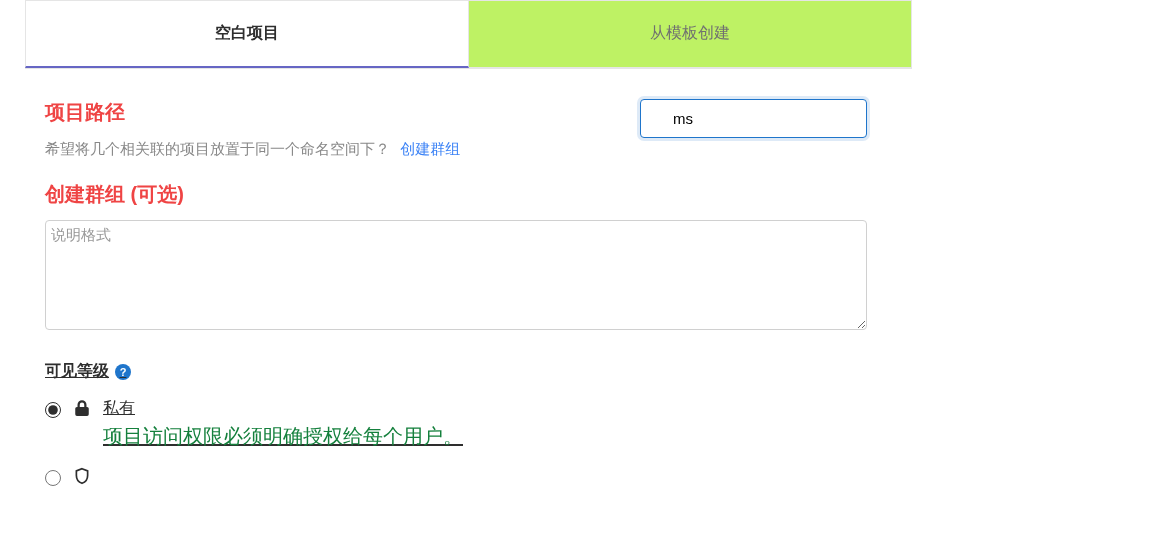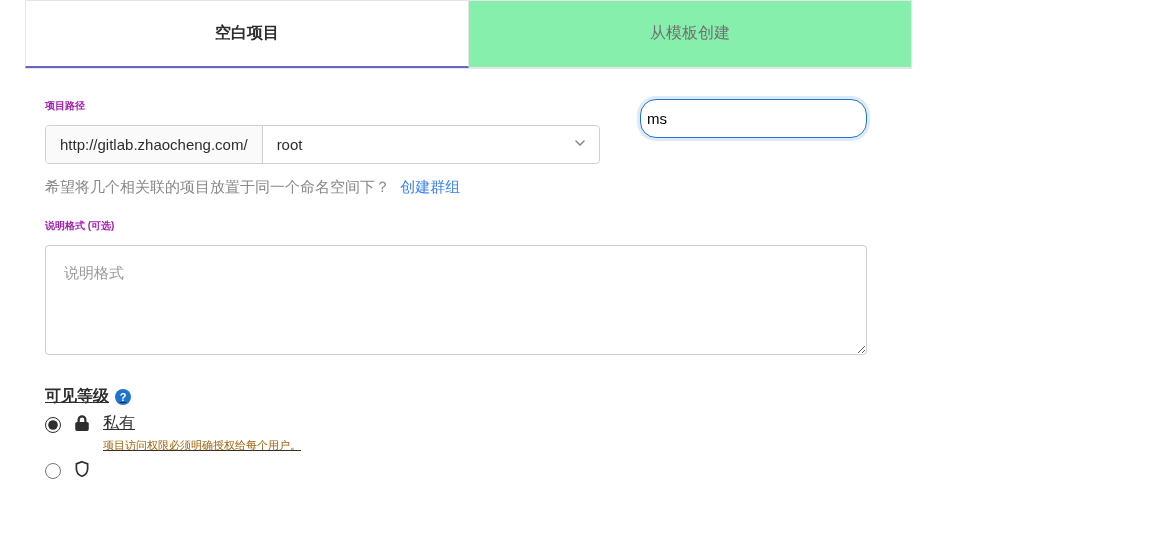--- a/index.html
+++ b/index.html
@@ -17,37 +17,37 @@
     }
     .tab {
       flex: 1;
       text-align: center;
       padding: 22px 0;
       font-size: 16px;
       color: #707070;
       border: 1px solid #e5e5e5;
       border-left: none;
       cursor: pointer;
-      background: #86efac;
+      background: #bef264;
     }
     .tab:first-child { border-left: 1px solid #e5e5e5; }
     .tab.active {
       color: #2e2e2e;
       font-weight: 600;
       border-bottom: 2px solid #6666c4;
       background: #fff;
     }
     .content { padding: 30px 45px 0 45px; }
     .row { display: flex; gap: 40px; }
     .col { flex: 1; min-width: 0; }
     .col-wide { flex: 0 0 555px; }
     .label {
       font-weight: 700;
-      font-size: 10px;
-      color: #a21caf;
+      font-size: 20px;
+      color: #ef4444;
       margin-bottom: 12px;
       display: block;
     }
     .path-group {
       display: flex;
       border: 1px solid #d0d0d0;
       border-radius: 4px;
       overflow: hidden;
     }
     .path-prefix {
@@ -67,42 +67,42 @@
     }
     .path-select-value { color: #2e2e2e; font-size: 15px; }
     .chevron {
       width: 10px;
       height: 10px;
       display: inline-block;
     }
     .chevron svg { display: block; }
     .name-input {
       width: 100%;
-      padding: 10px 6px;
+      padding: 10px 32px;
       font-size: 15px;
       border: 1px solid #1f75cb;
-      border-radius: 16px;
+      border-radius: 4px;
       outline: none;
       box-shadow: 0 0 0 3px rgba(31,117,203,0.15);
     }
     .hint-row {
       margin-top: 14px;
       font-size: 15px;
       color: #888;
     }
     .hint-row a {
       color: #3b82f6;
       text-decoration: none;
       margin-left: 6px;
     }
     .desc-label { margin-top: 22px; }
     .desc-textarea {
       width: 100%;
       min-height: 110px;
-      padding: 18px;
+      padding: 5px;
       border: 1px solid #d0d0d0;
       border-radius: 4px;
       font-size: 15px;
       font-family: inherit;
       resize: vertical;
       color: #2e2e2e;
     }
     .desc-textarea::placeholder { color: #999; }
     .visibility-section { margin-top: 28px; text-decoration: underline; }
     .visibility-title {
@@ -120,72 +120,61 @@
       background: #1f75cb;
       color: #fff;
       font-size: 11px;
       align-items: center;
       justify-content: center;
       font-weight: bold;
     }
     .radio-row {
       display: flex;
       align-items: flex-start;
-      margin-top: 6px;
+      margin-top: 16px;
       gap: 12px;
     }
     .radio-row input[type="radio"] {
       margin-top: 4px;
       width: 16px;
       height: 16px;
       accent-color: #2e2e2e;
     }
     .radio-icon {
       flex: 0 0 18px;
       margin-top: 1px;
     }
     .radio-body { flex: 1; }
     .radio-name { font-size: 16px; color: #2e2e2e; }
-    .radio-desc { font-size: 11px; color: #a16207; margin-top: 4px; }
+    .radio-desc { font-size: 20px; color: #15803d; margin-top: 4px; }
   </style>
 </head>
 <body>
 
 <div class="container">
   <div class="tabs">
     <div class="tab active">空白项目</div>
     <div class="tab">从模板创建</div>
   </div>
 
   <div class="content">
     <div class="row">
       <div class="col col-wide">
         <label class="label">项目路径</label>
-        <div class="path-group">
-          <div class="path-prefix">http://gitlab.zhaocheng.com/</div>
-          <div class="path-select">
-            <span class="path-select-value">root</span>
-            <span class="chevron">
-              <svg viewBox="0 0 10 6" width="10" height="6">
-                  <path d="M1 1l4 4 4-4" stroke="#888" stroke-width="1.5" fill="none" stroke-linecap="round"></path>
-                </svg>
-            </span>
-          </div>
-        </div>
         <div class="hint-row">
           <span>希望将几个相关联的项目放置于同一个命名空间下？</span>
           <a href="#">创建群组</a>
         </div>
       </div>
       <div class="col">
         <input type="text" class="name-input" value="ms" style="">
       </div>
     </div>
 
-    <label class="label desc-label">说明格式 (可选)</label>
+    <label class="label desc-label">创建群组 (可选)</label>
     <textarea class="desc-textarea" placeholder="说明格式" style=""></textarea>
 
     <div class="visibility-section">
       <div class="visibility-title">
         <span>可见等级</span>
         <span class="help-icon">?</span>
       </div>
 
       <div class="radio-row">
         <input type="radio" name="vis" checked="" style="">

